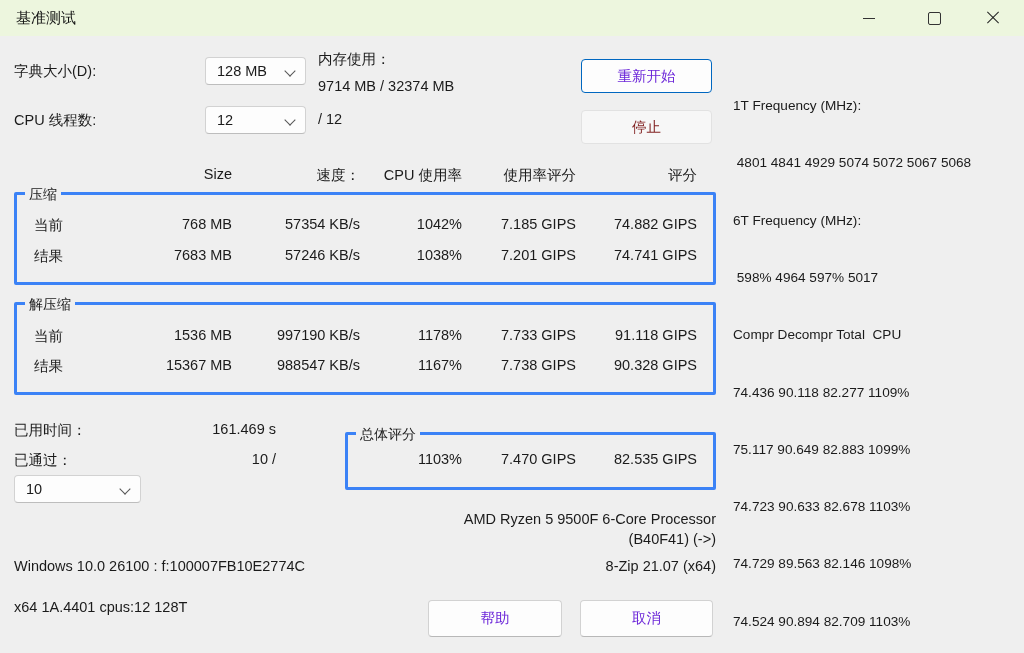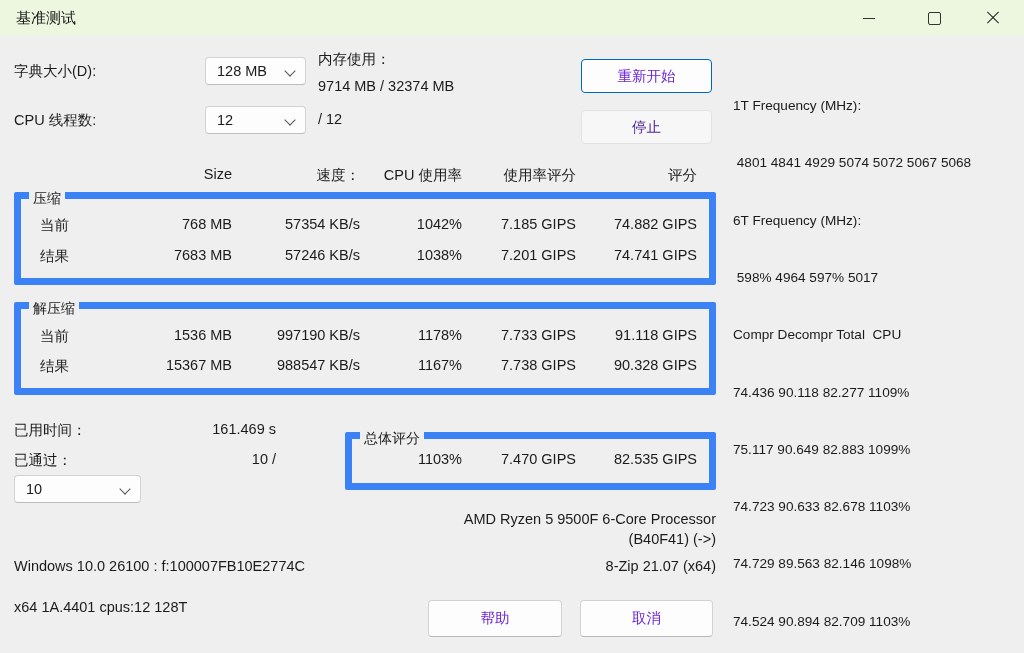--- a/index.html
+++ b/index.html
@@ -31,29 +31,29 @@
   }
   .combo .chev{position:absolute;right:11px;top:9px;width:7px;height:7px;
     border-right:1.3px solid #565656;border-bottom:1.3px solid #565656;transform:rotate(45deg);}
   
   .btn{
     position:absolute;background:#fdfdfd;border:1px solid #d2d2d2;border-bottom-color:#b8b8b8;
     border-radius:4px;font-size:14.5px;display:flex;align-items:center;justify-content:center;
     box-sizing:border-box;cursor:default;color:#6d28d9;
   }
   .btn.accent{border:1.6px solid #0067c0;}
-  .btn.disabled{background:#f7f7f7;border-color:#e2e2e2;color:#4c1d95;}
+  .btn.disabled{background:#f7f7f7;border-color:#e2e2e2;color:#7f1d1d;}
   
-  .groupbox{position:absolute;border:7px solid #3b82f6;border-radius:2px;box-sizing:border-box;}
+  .groupbox{position:absolute;border:3px solid #3b82f6;border-radius:2px;box-sizing:border-box;}
   .groupbox .gb-label{position:absolute;top:-9px;left:8px;background:#efefef;padding:0 4px;font-size:14px;line-height:16px;}
   
   .trow{position:absolute;left:14px;width:683px;display:grid;
     grid-template-columns:86px 132px 128px 102px 114px 121px;font-size:14.5px;}
   .trow .c{text-align:right;white-space:nowrap;}
-  .trow .c0{text-align:left;padding-left:26px;white-space:nowrap;}
+  .trow .c0{text-align:left;padding-left:20px;white-space:nowrap;}
   .totrow{position:absolute;left:345px;width:352px;display:grid;
     grid-template-columns:117px 114px 121px;font-size:14.5px;}
   .totrow .c{text-align:right;white-space:nowrap;}
   
   .freq-panel{position:absolute;left:733px;top:58px;width:285px;font-size:13.6px;line-height:19.1px;white-space:pre;}
   .freq-panel div{white-space:pre;}
 </style>
 </head>
 <body>
 

